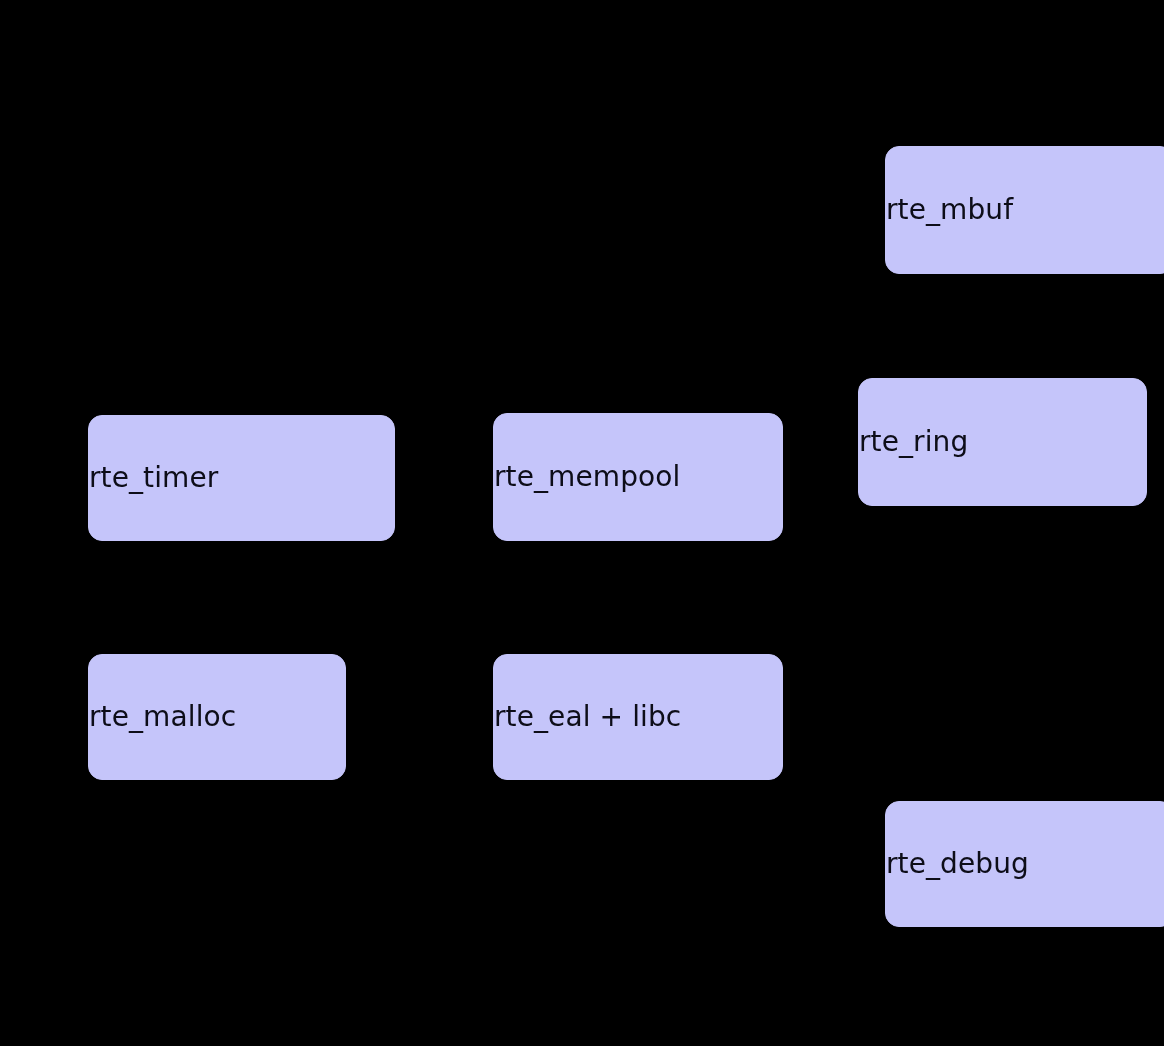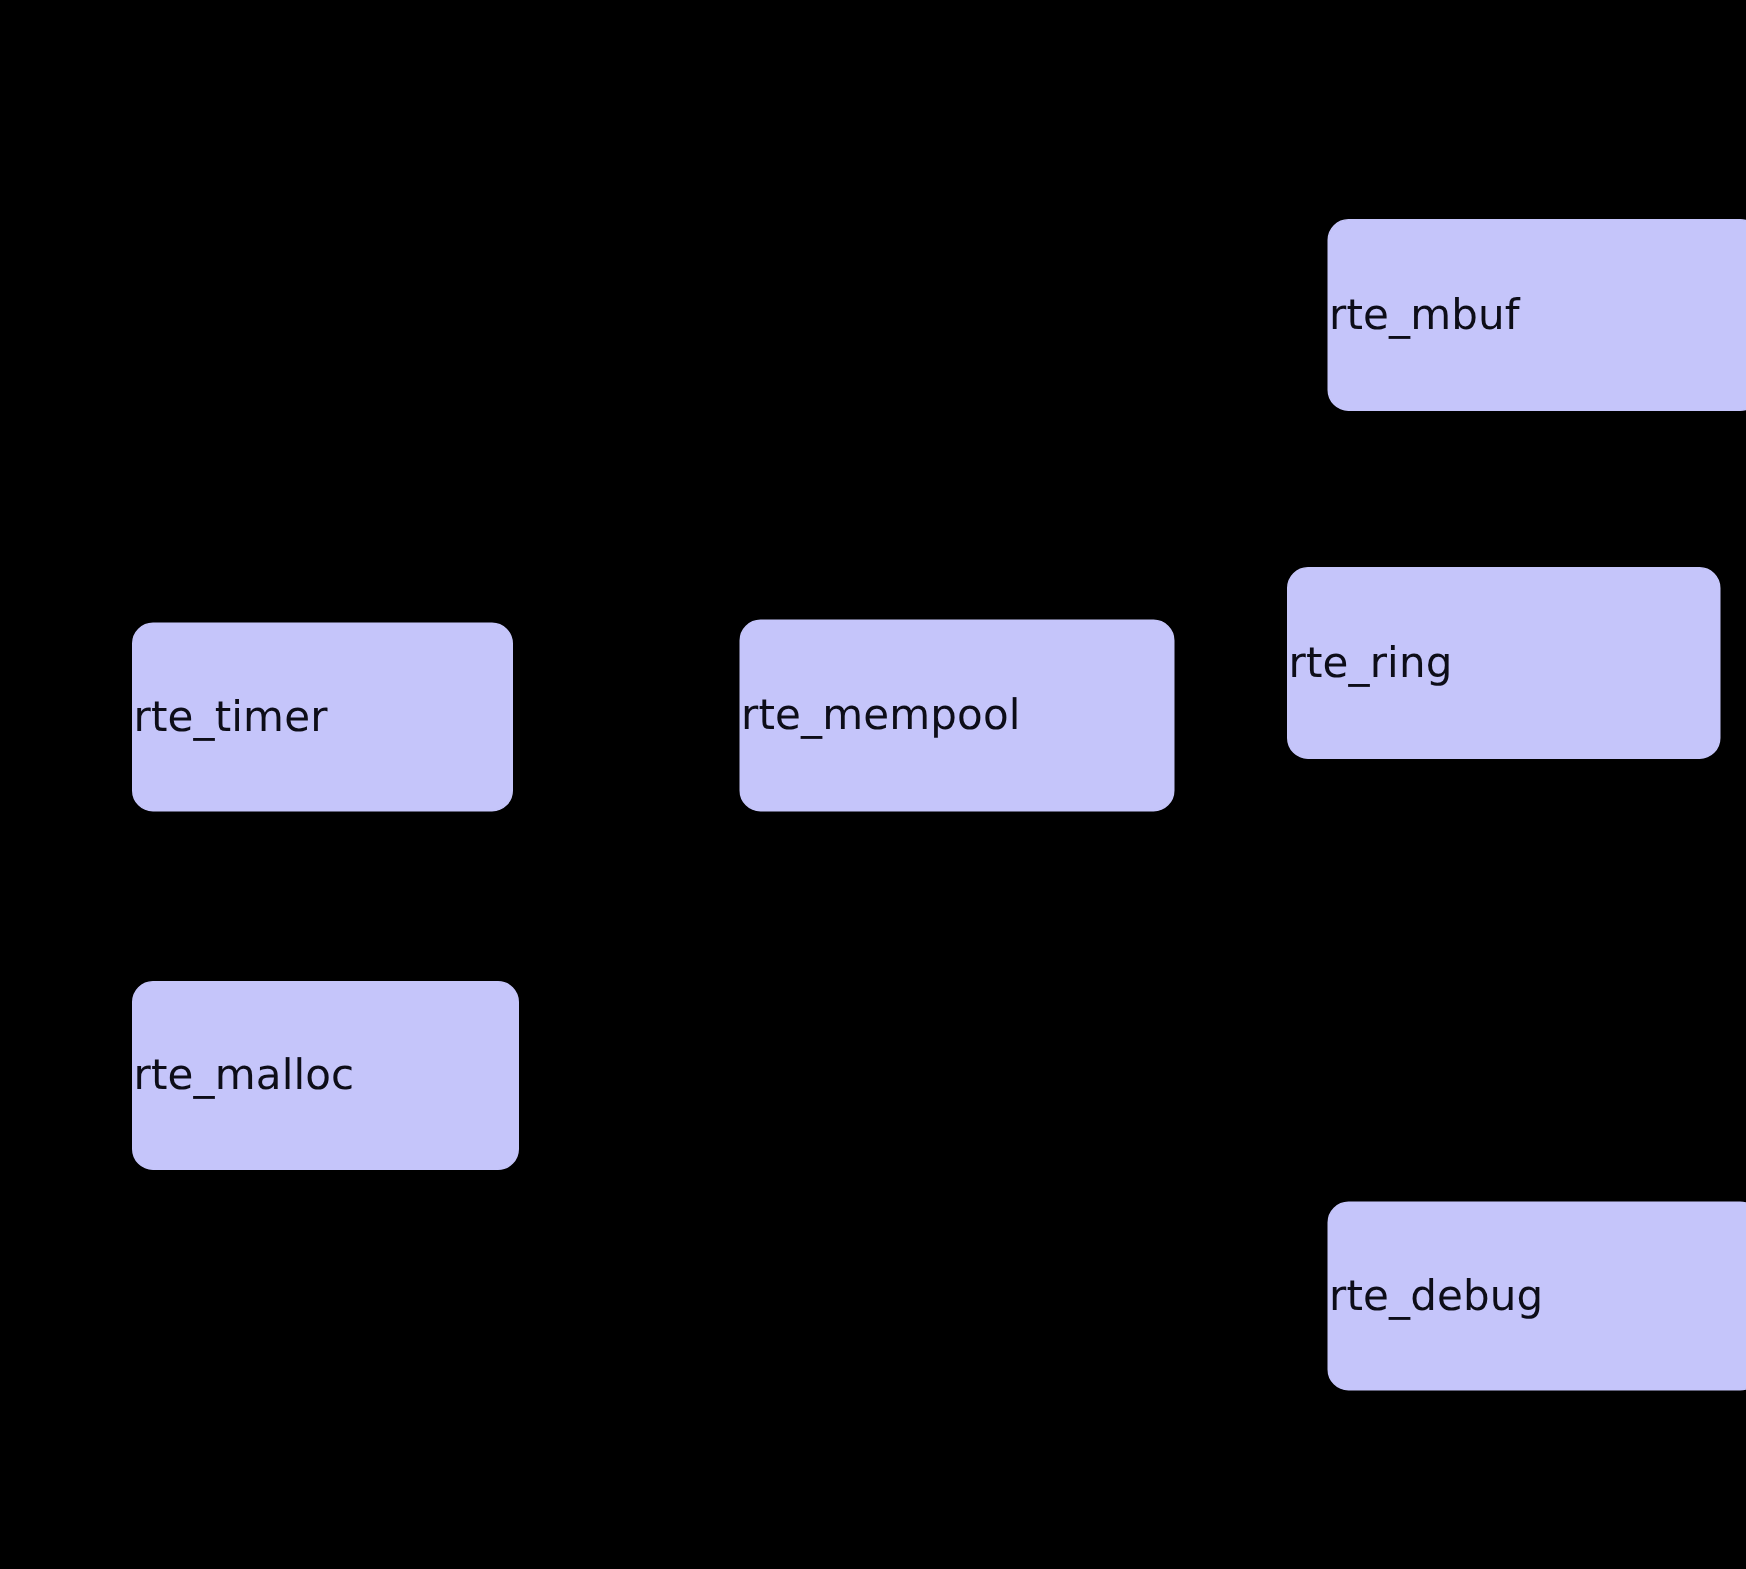--- a/index.html
+++ b/index.html
@@ -80,26 +80,29 @@
   </div>
 
   <div class="node" style="left:814px; top:378px; width:289px; height:128px;">
     <span class="node-label">rte_ring</span>
   </div>
 
   <div class="node" style="left:449px; top:413px; width:290px; height:128px;">
     <span class="node-label">rte_mempool</span>
   </div>
 
-  <div class="node" style="left:44px; top:415px; width:254px; height:126px;">
+  <div class="node" style="left:44px; top:415px; width:307px; height:126px;">
     <span class="node-label">rte_timer</span>
   </div>
 
   <div class="node" style="left:44px; top:654px; width:258px; height:126px;">
     <span class="node-label">rte_malloc</span>
   </div>
 
+  <div class="node" style="left:449px; top:654px; width:290px; height:126px;">
+    <span class="node-label">rte_eal + libc</span>
+  </div>
 
   <div class="node" style="left:841px; top:801px; width:289px; height:126px;">
     <span class="node-label">rte_debug</span>
   </div>
 
 </div>
 
 </body></html>

